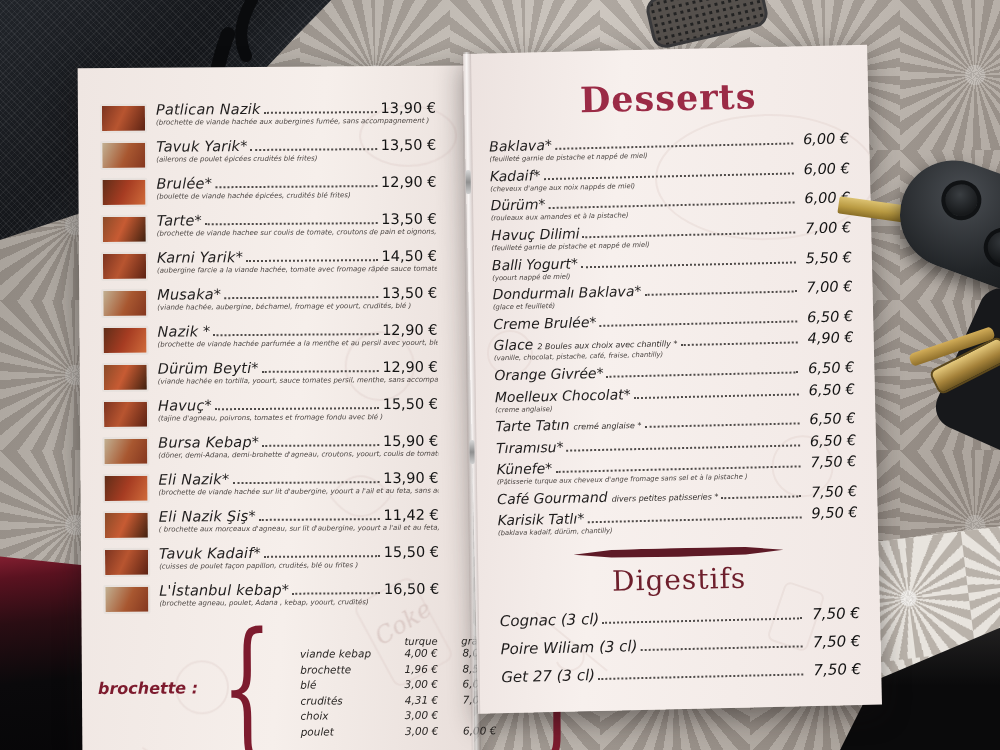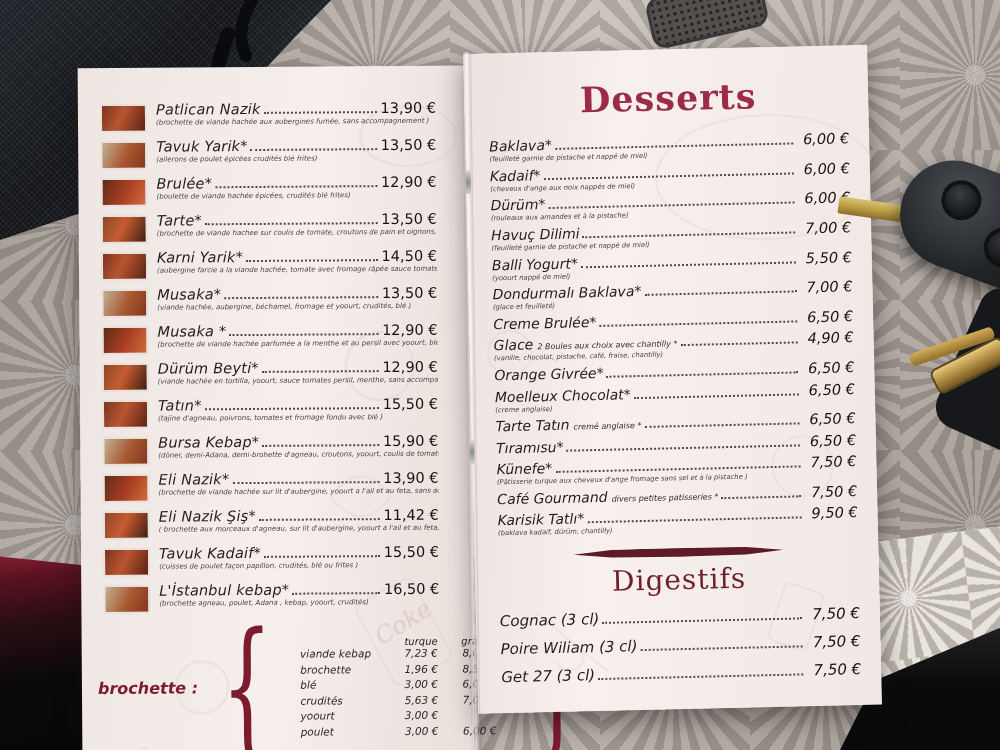--- a/index.html
+++ b/index.html
@@ -240,21 +240,21 @@
                 <span class="dots"></span>
                 <span class="mi-price">13,50 €</span>
               </div>
               <div class="mi-desc">(viande hachée, aubergine, béchamel, fromage et yoourt, crudités, blé )</div>
             </div>
           </div>
           <div class="mi">
             <div class="thumb"></div>
             <div class="mi-body">
               <div class="mi-line">
-                <span class="mi-name">Musaka *</span>
+                <span class="mi-name">Nazik *</span>
                 <span class="dots"></span>
                 <span class="mi-price">12,90 €</span>
               </div>
               <div class="mi-desc">(brochette de viande hachée parfumée a la menthe et au persil avec yoourt, blé crudités )</div>
             </div>
           </div>
           <div class="mi">
             <div class="thumb"></div>
             <div class="mi-body">
               <div class="mi-line">
@@ -262,21 +262,21 @@
                 <span class="dots"></span>
                 <span class="mi-price">12,90 €</span>
               </div>
               <div class="mi-desc">(viande hachée en tortilla, yoourt, sauce tomates persil, menthe, sans accompagnement )</div>
             </div>
           </div>
           <div class="mi">
             <div class="thumb"></div>
             <div class="mi-body">
               <div class="mi-line">
-                <span class="mi-name">Tatın*</span>
+                <span class="mi-name">Havuç*</span>
                 <span class="dots"></span>
                 <span class="mi-price">15,50 €</span>
               </div>
               <div class="mi-desc">(tajine d'agneau, poivrons, tomates et fromage fondu avec blé )</div>
             </div>
           </div>
           <div class="mi">
             <div class="thumb"></div>
             <div class="mi-body">
               <div class="mi-line">
@@ -337,32 +337,32 @@
         <div class="supp-label">brochette :</div>
         <div class="brace">{</div>
         <div class="supp-table">
           <div class="supp-grid">
             <span></span>
             <span class="supp-head">turque</span>
             <span class="supp-head">grande</span>
           </div>
           <div class="supp-grid" id="supp-rows">
               <span class="supp-item">viande kebap</span>
-              <span class="supp-price">7,23 €</span>
+              <span class="supp-price">4,00 €</span>
               <span class="supp-price">8,00 €</span>
               <span class="supp-item">brochette</span>
               <span class="supp-price">1,96 €</span>
               <span class="supp-price">8,50 €</span>
               <span class="supp-item">blé</span>
               <span class="supp-price">3,00 €</span>
               <span class="supp-price">6,00 €</span>
               <span class="supp-item">crudités</span>
-              <span class="supp-price">5,63 €</span>
+              <span class="supp-price">4,31 €</span>
               <span class="supp-price">7,00 €</span>
-              <span class="supp-item">yoourt</span>
+              <span class="supp-item">choix</span>
               <span class="supp-price">3,00 €</span>
               <span class="supp-price"></span>
               <span class="supp-item">poulet</span>
               <span class="supp-price">3,00 €</span>
               <span class="supp-price">6,00 €</span>
             </div>
         </div>
         <div class="brace">}</div>
       </div>
     </div>

